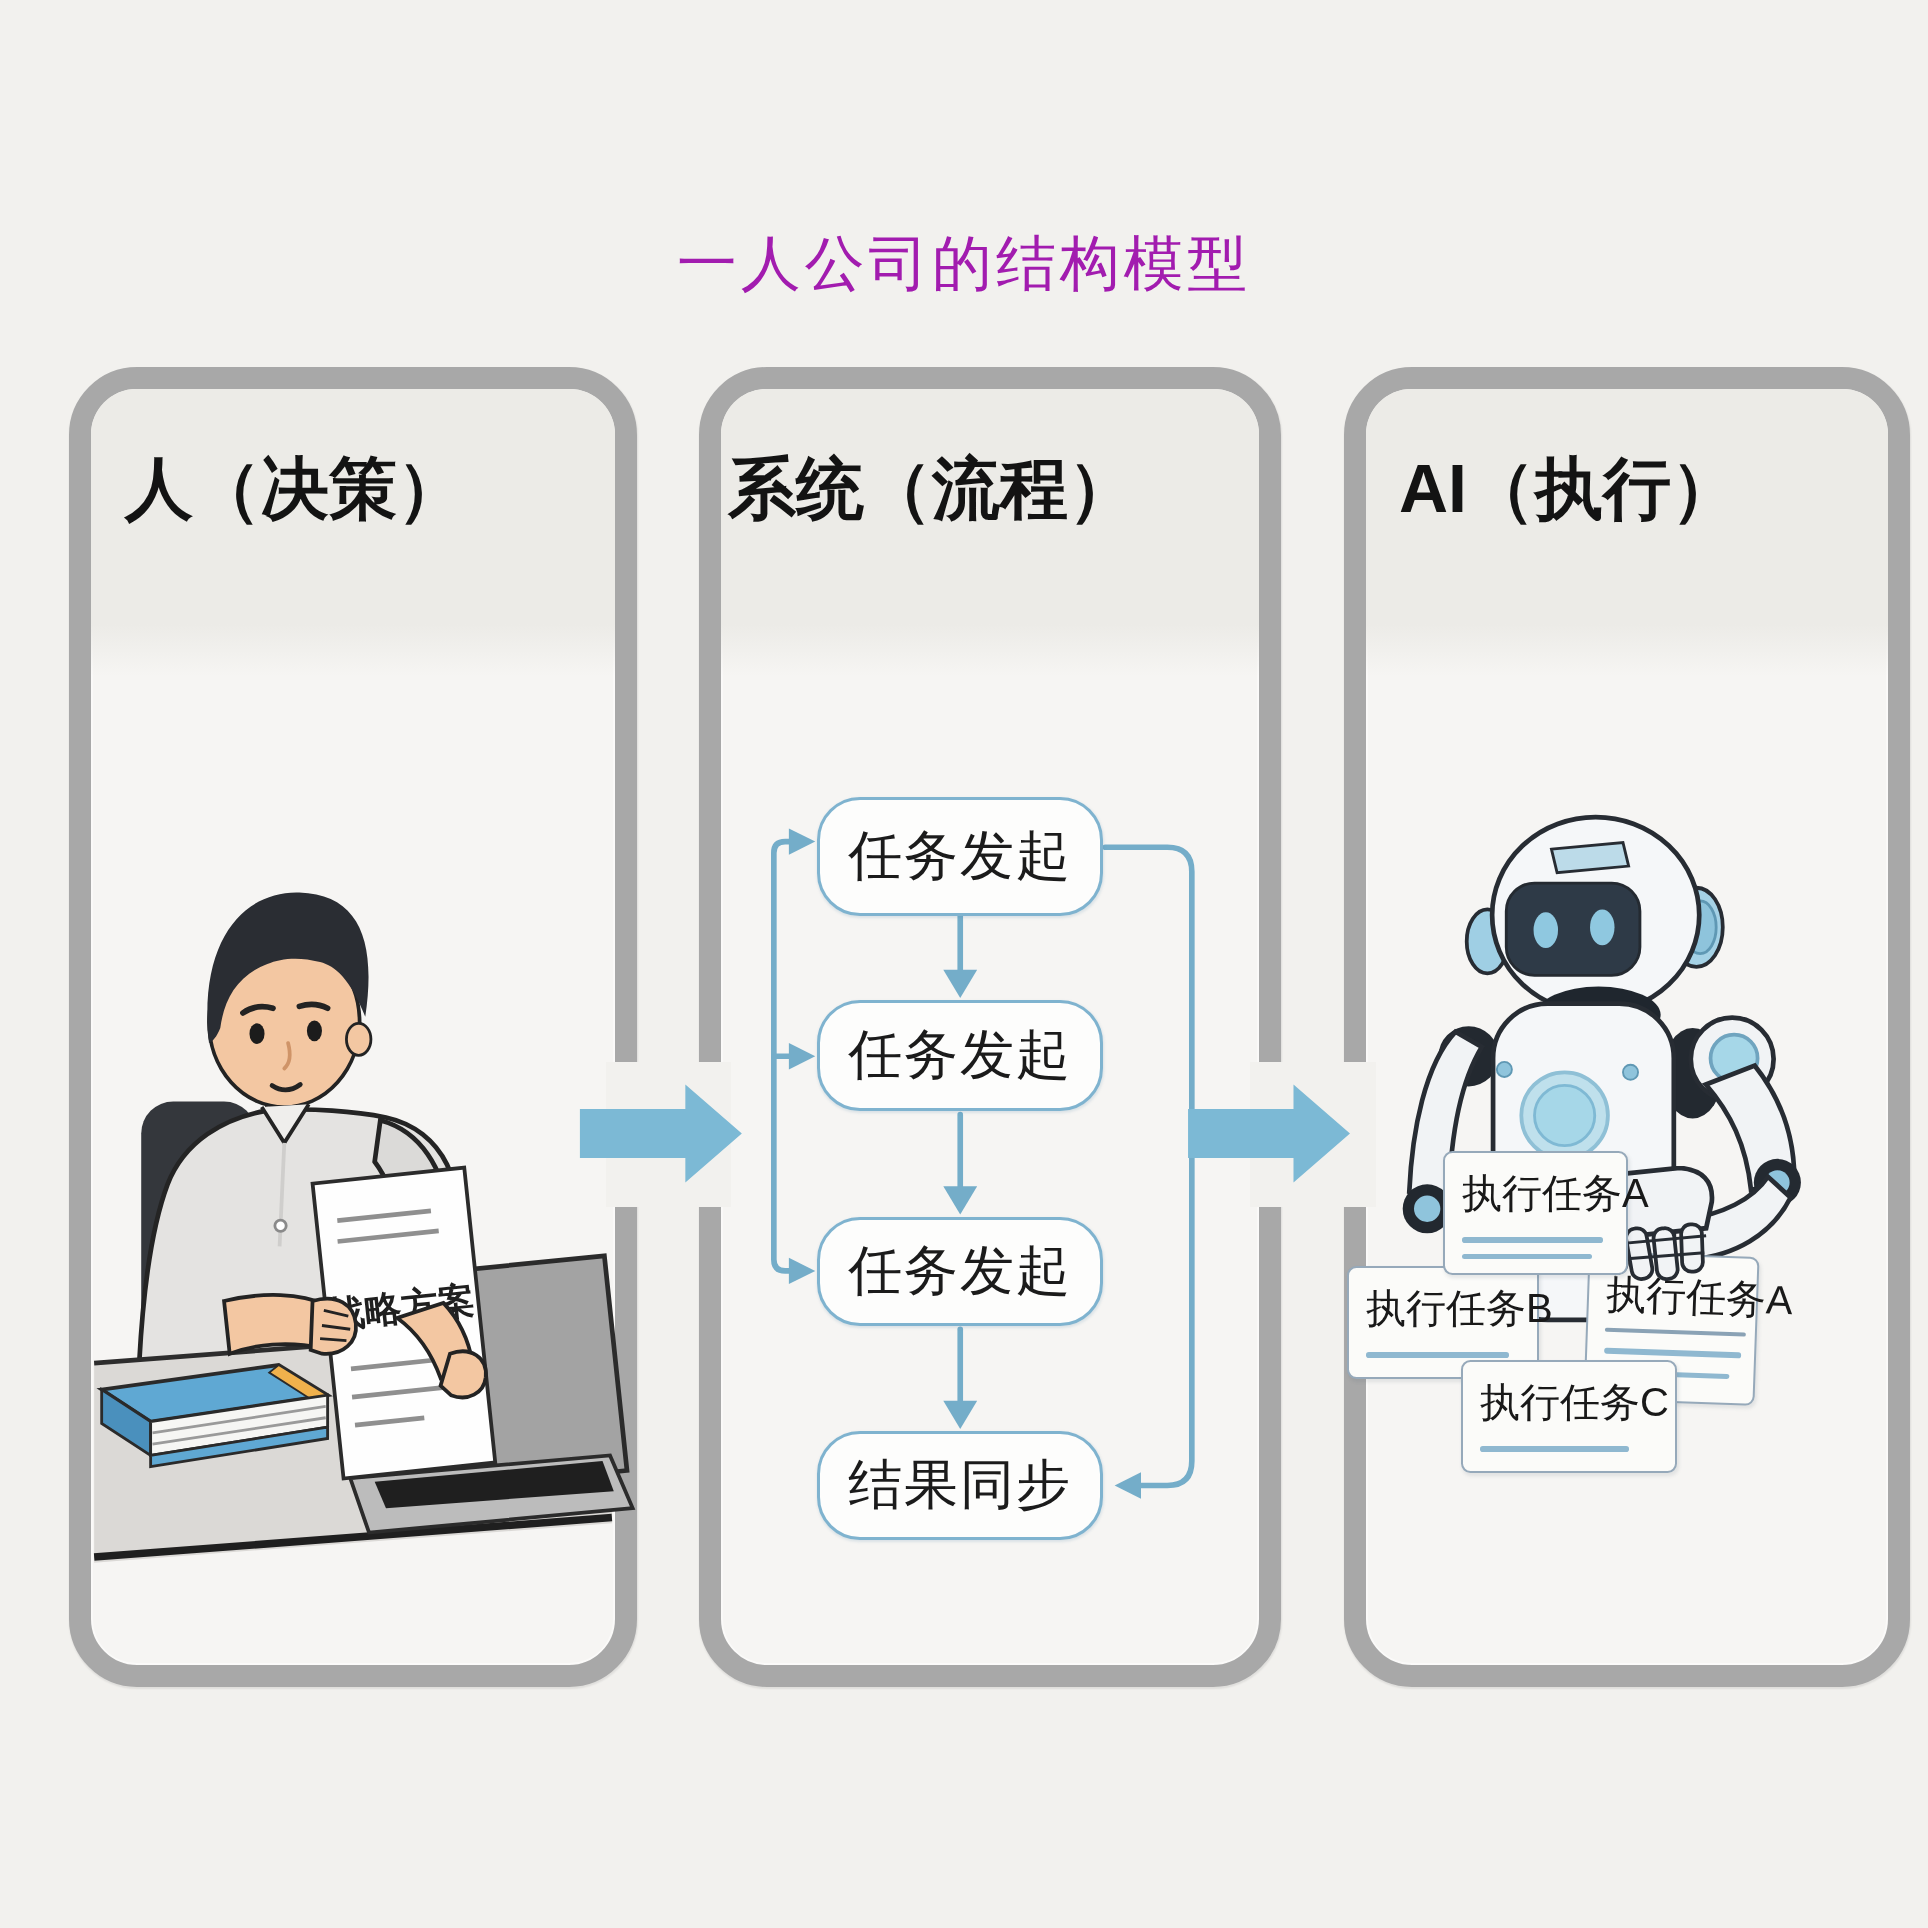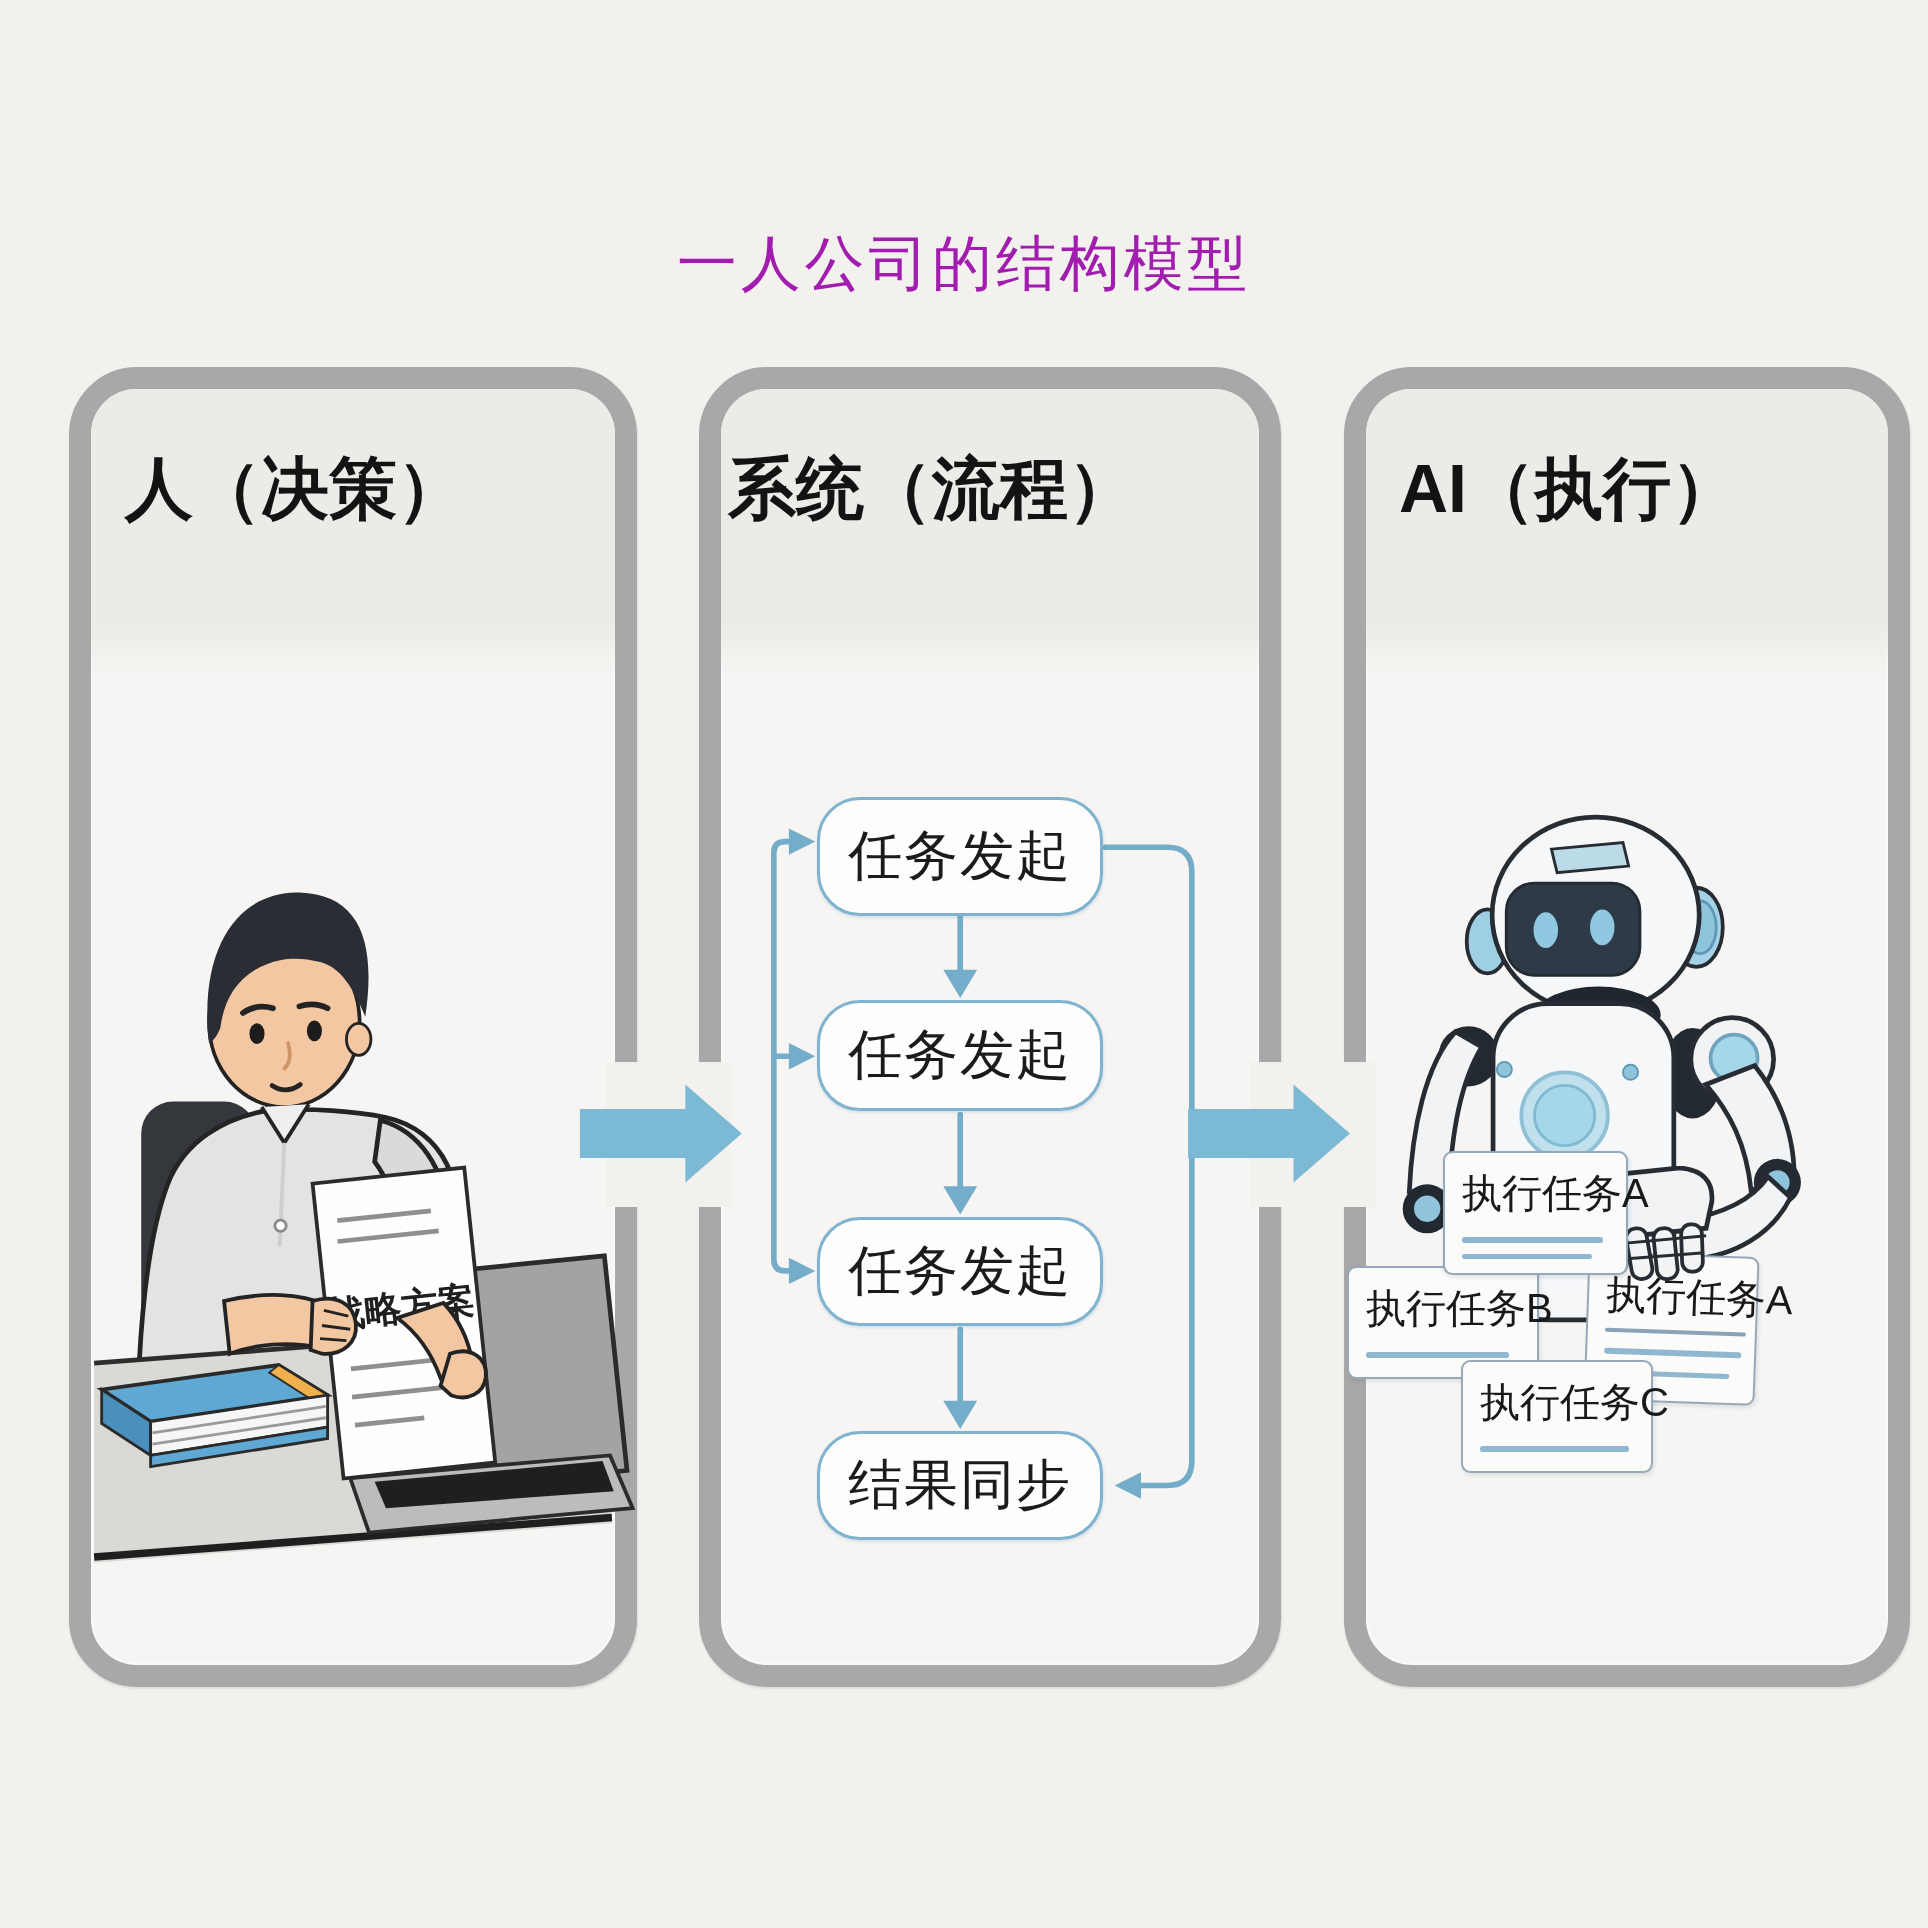--- a/index.html
+++ b/index.html
@@ -242,17 +242,17 @@
   <div class="card-title">执行任务B</div>
   <div class="card-line" style="width:143px;"></div>
 </div>
 
 <div class="abs task-card" style="left:1443px;top:1151px;width:185px;height:124px;z-index:23;">
   <div class="card-title">执行任务A</div>
   <div class="card-line" style="width:141px;"></div>
   <div class="card-line" style="width:130px;margin-top:11.3px;"></div>
 </div>
 
-<div class="abs task-card" style="left:1461px;top:1360px;width:192px;height:113px;z-index:24;">
+<div class="abs task-card" style="left:1461px;top:1360px;width:216px;height:113px;z-index:24;">
   <div class="card-title">执行任务C</div>
   <div class="card-line" style="width:149px;"></div>
 </div>
 
 
 </body></html>

